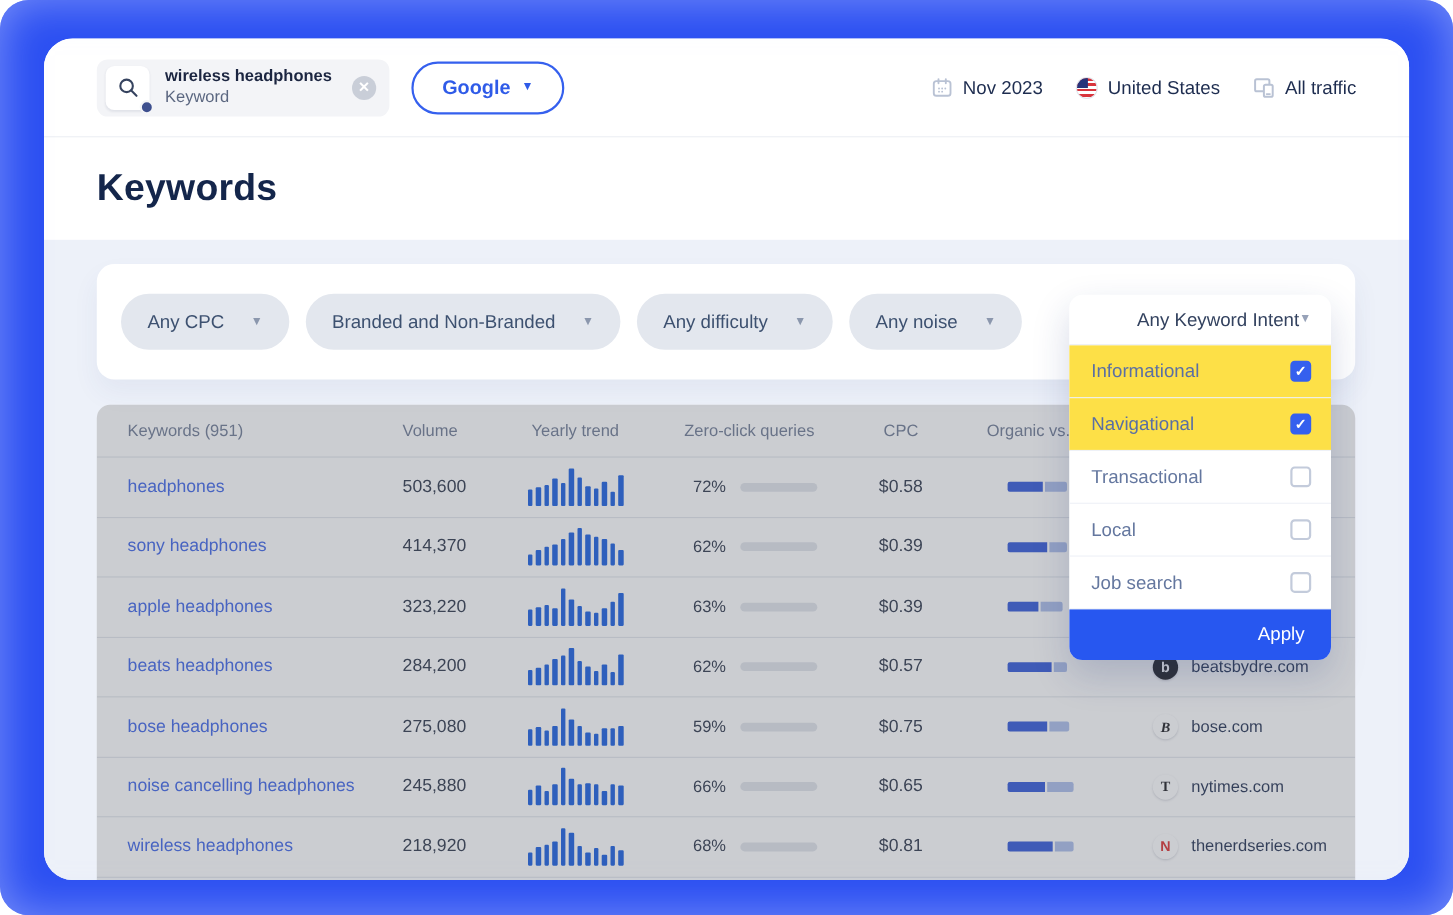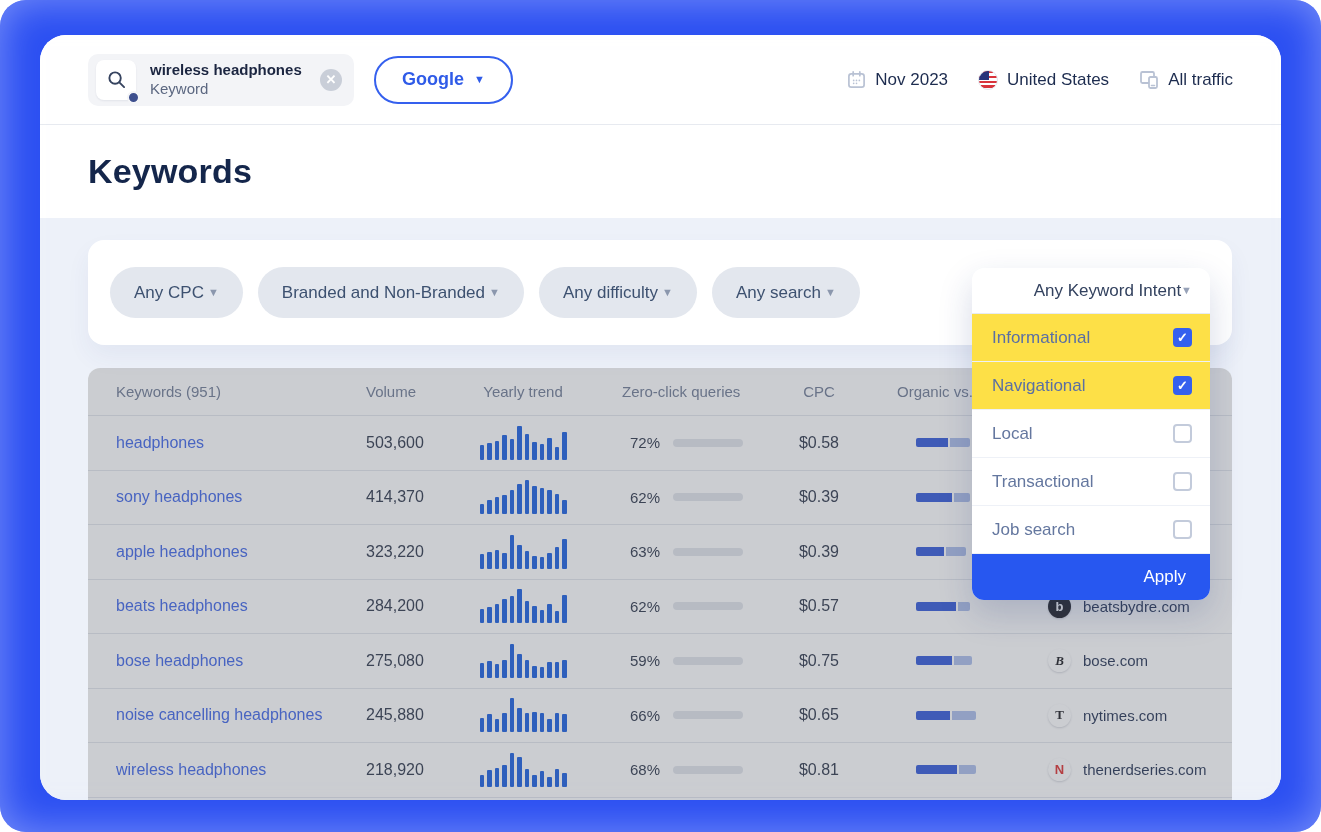--- a/index.html
+++ b/index.html
@@ -28,21 +28,21 @@
 
   
   .title-band { height:93px; background:#fff; display:flex; align-items:center; padding:0 48px; }
   .page-title { font-size:34px; font-weight:bold; color:#14264b; letter-spacing:.2px; }
 
   
   .content { position:relative; height:582px; background:#edf1f9; }
 
   .filter-card { position:absolute; left:48px; top:22px; width:1144px; height:105px; background:#fff; border-radius:16px; box-shadow:0 12px 24px rgba(50,70,140,.06); z-index:2; }
   .pill-row { display:flex; gap:15px; padding:27px 0 0 22px; }
-  .pill { height:51px; background:#e3e7ee; border-radius:26px; display:flex; align-items:center; gap:4px; padding:0 24px; font-size:17px; color:#3d5170; white-space:nowrap; }
+  .pill { height:51px; background:#e3e7ee; border-radius:26px; display:flex; align-items:center; gap:24px; padding:0 24px; font-size:17px; color:#3d5170; white-space:nowrap; }
   .pill .caret { color:#8b97ad; }
 
   
   .dropdown { position:absolute; left:932px; top:50px; width:238px; background:#fff; border-radius:12px; box-shadow:0 14px 34px rgba(30,50,120,.18); z-index:10; overflow:hidden; }
   .dd-trigger { height:46px; display:flex; align-items:center; justify-content:flex-end; padding:0 18px 0 20px; font-size:17px; color:#33425f; border-bottom:1px solid #e7ebf3; }
   .dd-trigger .caret { color:#97a2b8; }
   .dd-option { height:48px; display:flex; align-items:center; justify-content:space-between; padding:0 18px 0 20px; font-size:17px; color:#64779f; border-bottom:1px solid #eef1f7; }
   .dd-option.checked { background:#fde047; color:#5a6fa4; }
   .checkbox { width:19px; height:19px; border-radius:4px; border:2px solid #c3cbdb; background:#fff; display:flex; align-items:center; justify-content:center; }
   .checkbox.checked { border-color:#3560ee; background:#3560ee; color:#fff; font-size:13px; font-weight:bold; }
@@ -151,21 +151,21 @@
           </div>
           <div class="pill">
             <span>Branded and Non-Branded</span>
             <span class="caret">▼</span>
           </div>
           <div class="pill">
             <span>Any difficulty</span>
             <span class="caret">▼</span>
           </div>
           <div class="pill">
-            <span>Any search</span>
+            <span>Any noise</span>
             <span class="caret">▼</span>
           </div>
         </div>
       </div>
 
       <div class="dropdown">
         <div class="dd-trigger">
           <span>Any Keyword Intent</span>
           <span class="caret">▼</span>
         </div>
@@ -174,26 +174,26 @@
     <span>Informational</span>
     <span class="checkbox checked">✓</span>
   </div>
 
   <div class="dd-option checked">
     <span>Navigational</span>
     <span class="checkbox checked">✓</span>
   </div>
 
   <div class="dd-option">
+    <span>Transactional</span>
+    <span class="checkbox"></span>
+  </div>
+
+  <div class="dd-option">
     <span>Local</span>
-    <span class="checkbox"></span>
-  </div>
-
-  <div class="dd-option">
-    <span>Transactional</span>
     <span class="checkbox"></span>
   </div>
 
   <div class="dd-option">
     <span>Job search</span>
     <span class="checkbox"></span>
   </div>
 </div>
         <div class="apply-btn">Apply</div>
       </div>

